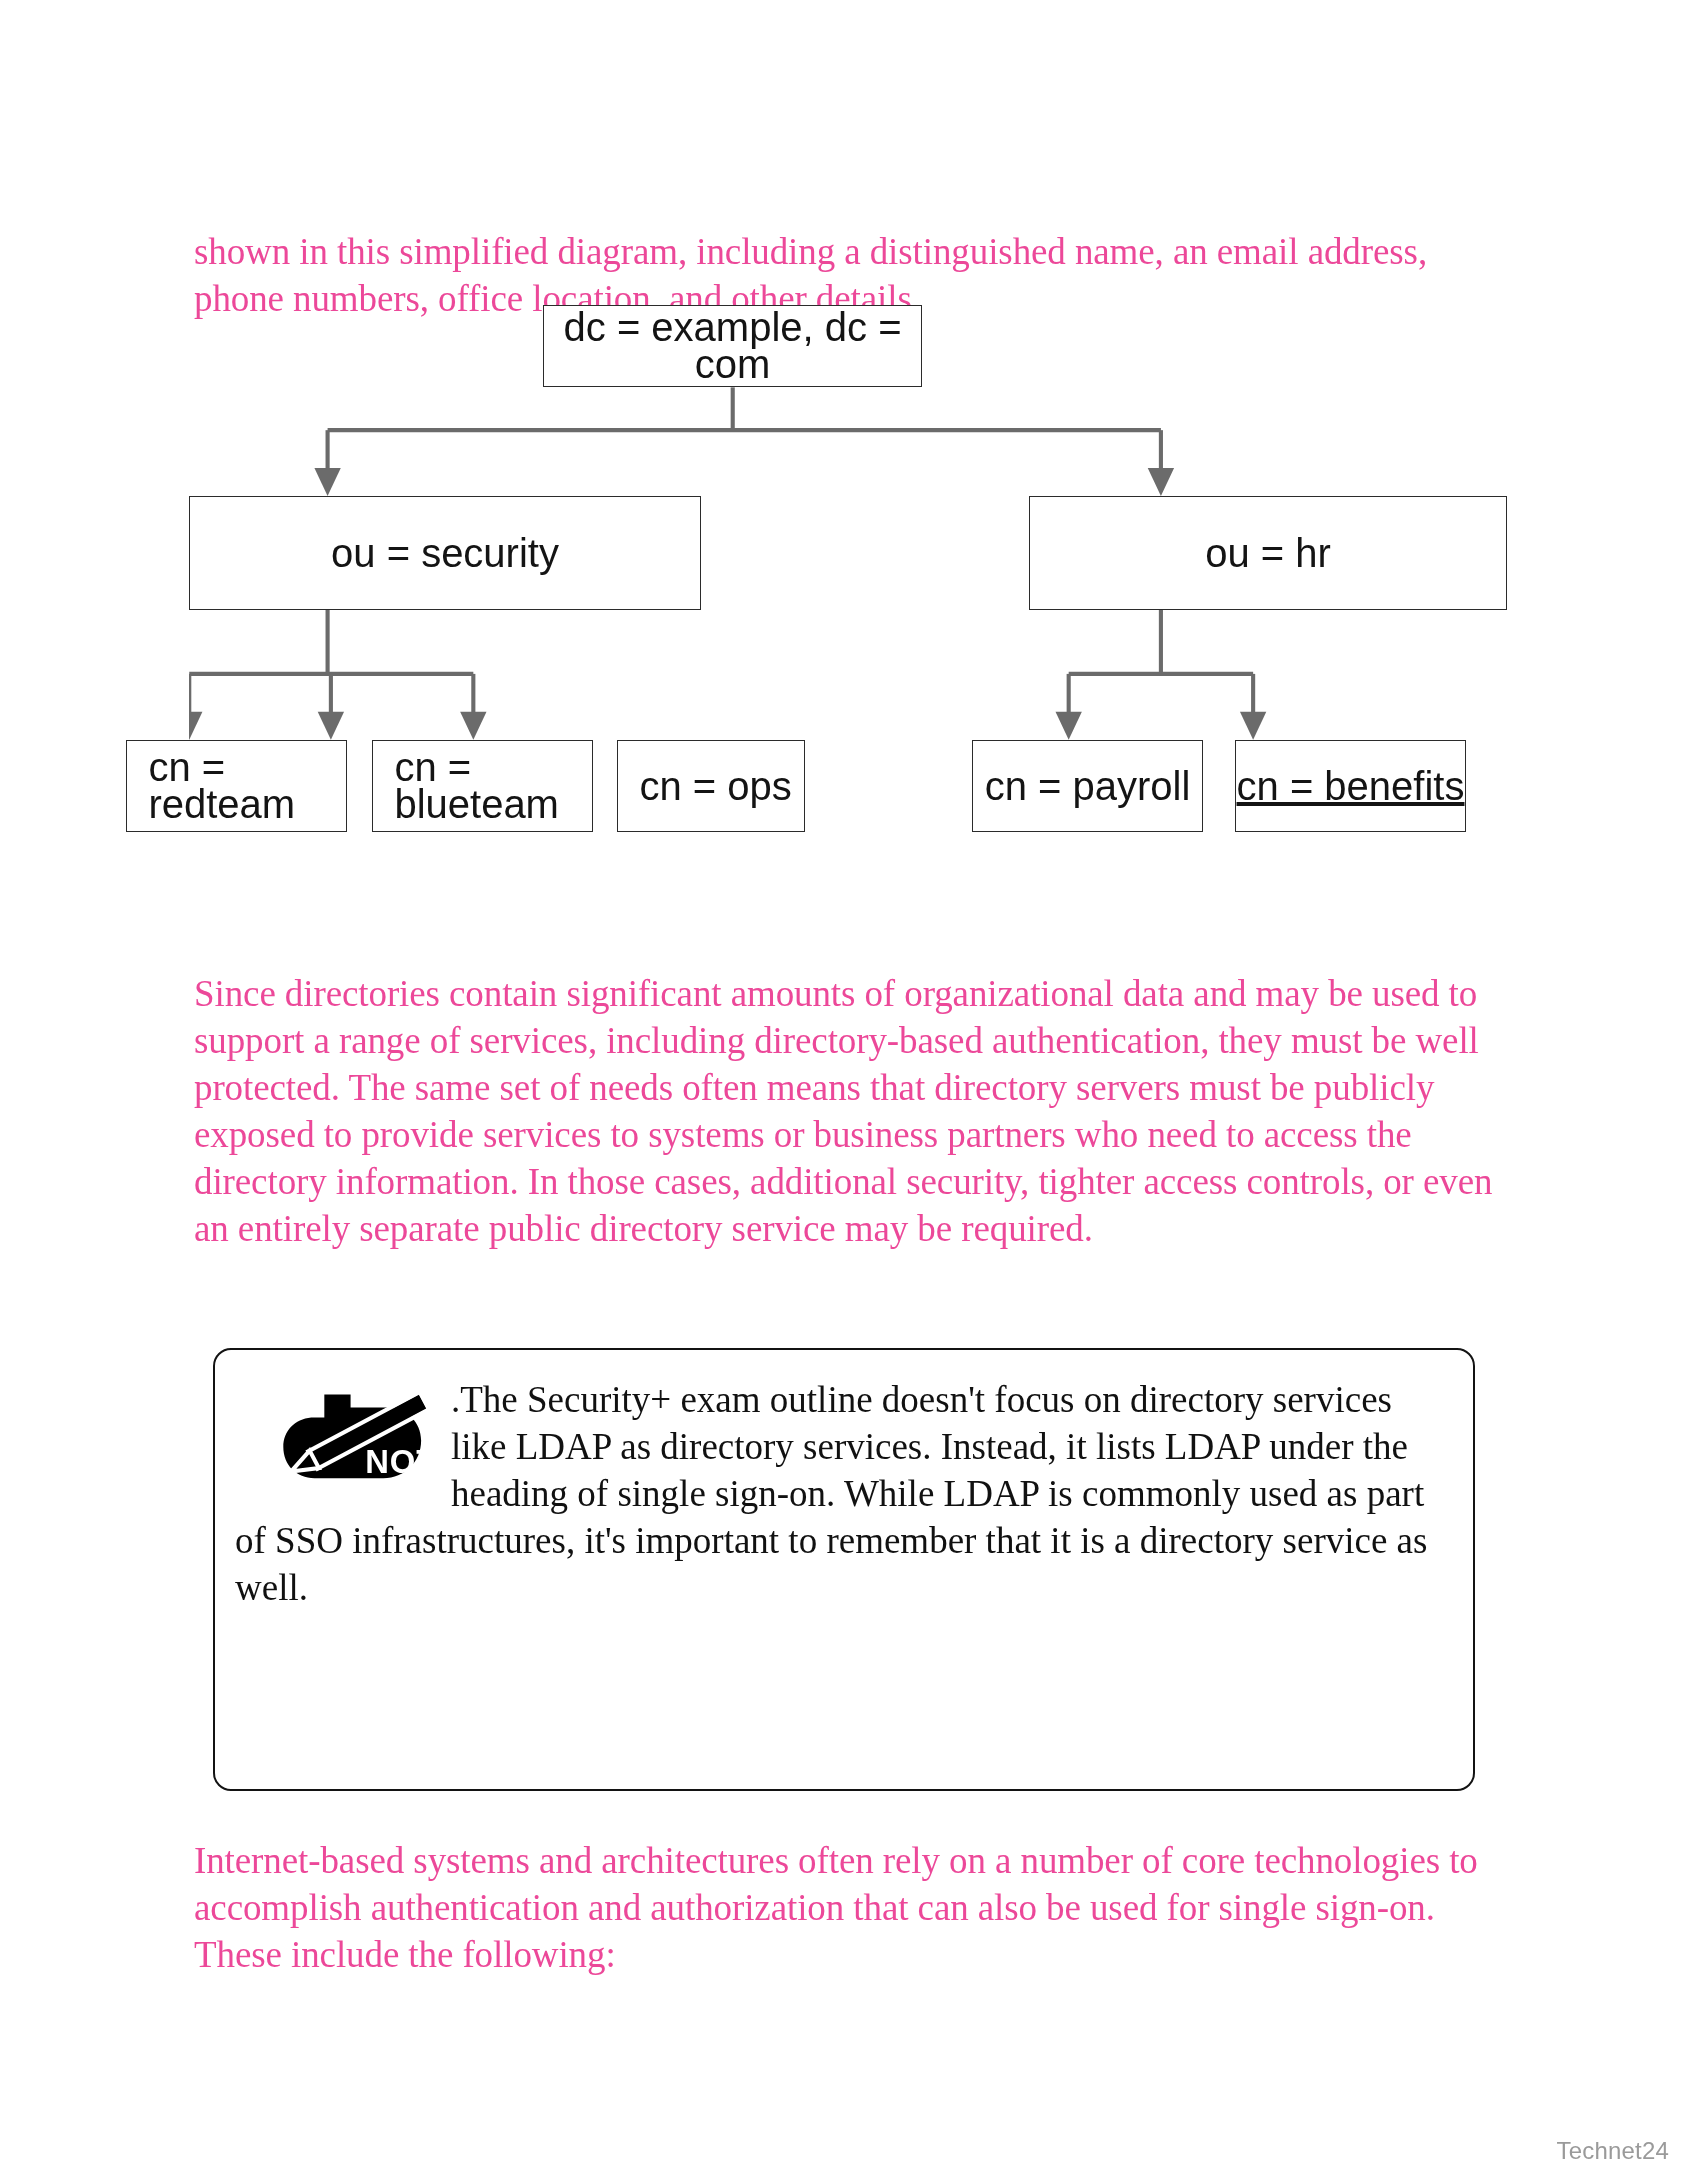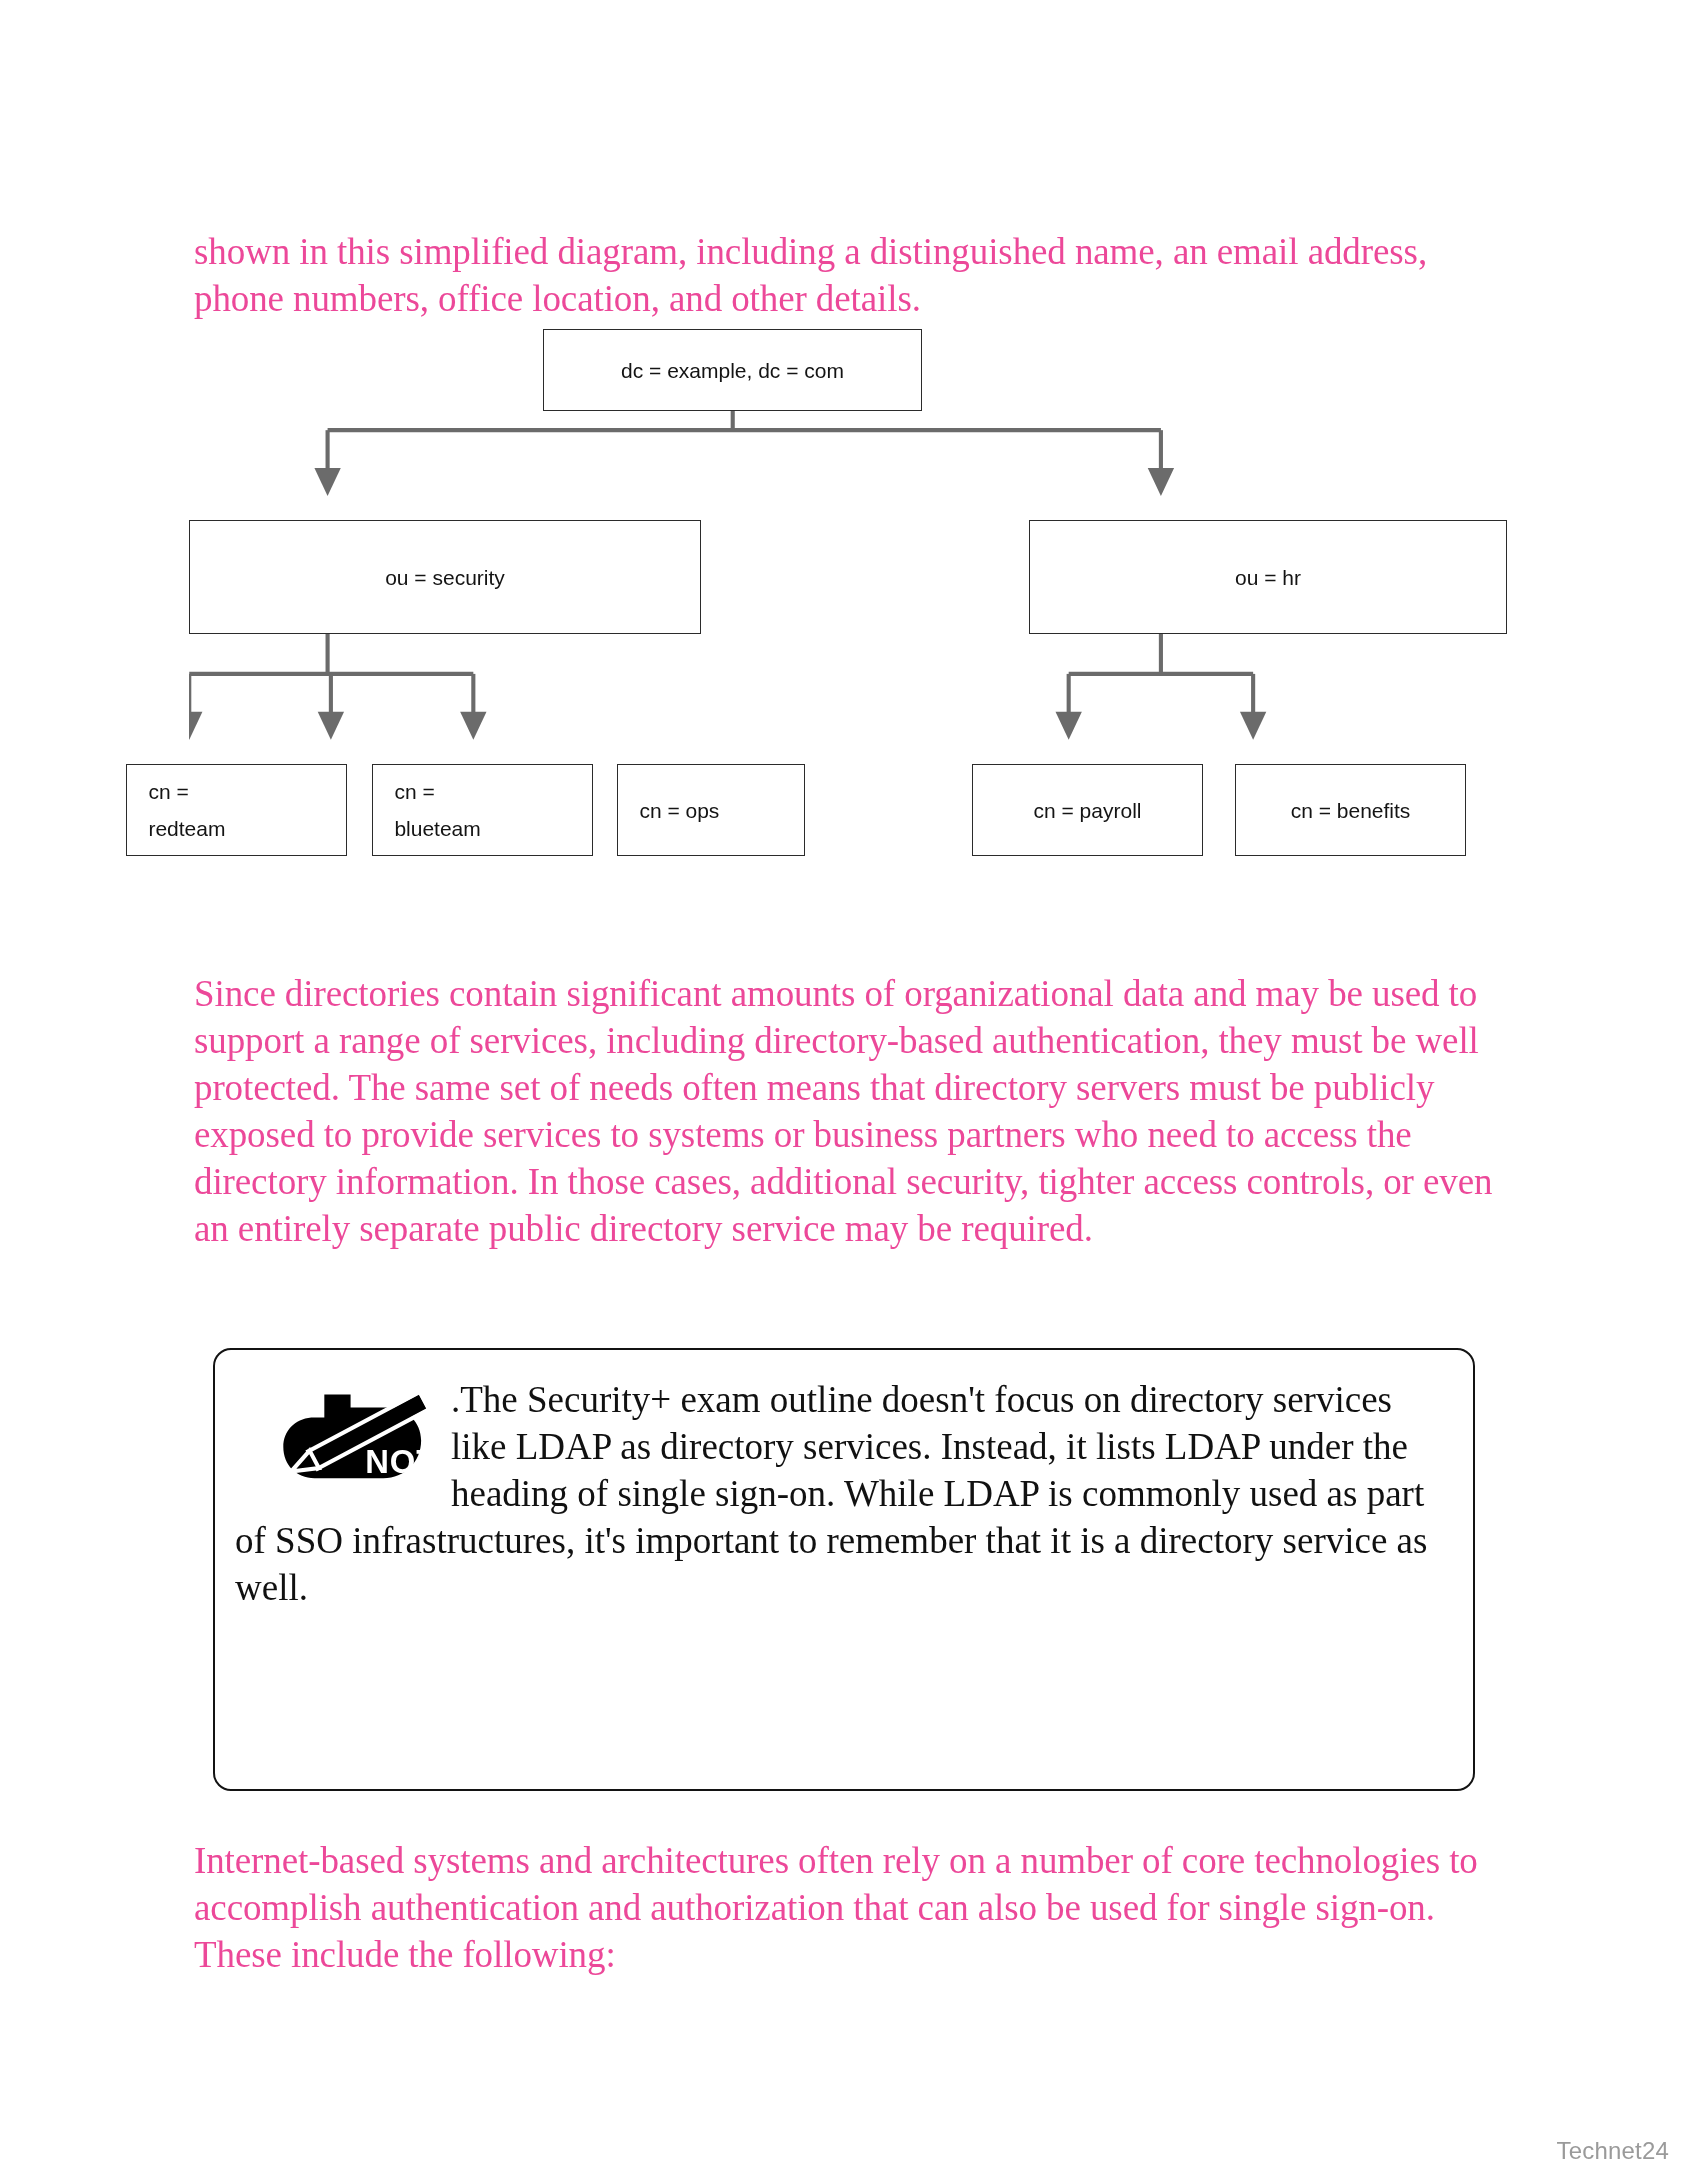--- a/index.html
+++ b/index.html
@@ -45,26 +45,25 @@
     height: 527px;
   }
   #figure-diagram svg { display: block; }
 
   .node-box {
     position: absolute;
     box-sizing: border-box;
     border: 1.6px solid #2b2b2b;
     background: #ffffff;
     font-family: "Liberation Sans", "DejaVu Sans", sans-serif;
-    font-size: 21px;
+    font-size: 40px;
     line-height: 37px;
     color: #141414;
     display: flex;
     align-items: center;
-    margin-top: 24px;
   }
   .node-box.center { justify-content: center; text-align: center; }
   .node-box.leftpad { justify-content: flex-start; padding-left: 21.4px; }
   .node-box .label { display: block; white-space: pre-line; }
 
   
   #figure-caption {
     position: absolute;
     left: 194px;
     top: 857px;
@@ -189,21 +188,21 @@
     </div>
 
     <div class="node-box leftpad" style="left:428px; top:435px; width:188px; height:92px;">
       <span class="label">cn = ops</span>
     </div>
 
     <div class="node-box center" style="left:783px; top:435px; width:231px; height:92px;">
       <span class="label">cn = payroll</span>
     </div>
 
-    <div class="node-box center" style="left:1046px; top:435px; width:231px; height:92px;">
+    <div class="node-box center" style="left:1046px; top:435px; width:231px; height:92px;text-decoration:underline;">
       <span class="label">cn = benefits</span>
     </div>
   </div>
 
 
   <p class="para" id="body-paragraph">Since directories contain significant amounts of organizational data and may be used to support a range of services, including directory-based authentication, they must be well protected. The same set of needs often means that directory servers must be publicly exposed to provide services to systems or business partners who need to access the directory information. In those cases, additional security, tighter access controls, or even an entirely separate public directory service may be required.</p>
 
   <div id="note-callout">
     <div id="note-body">
 

